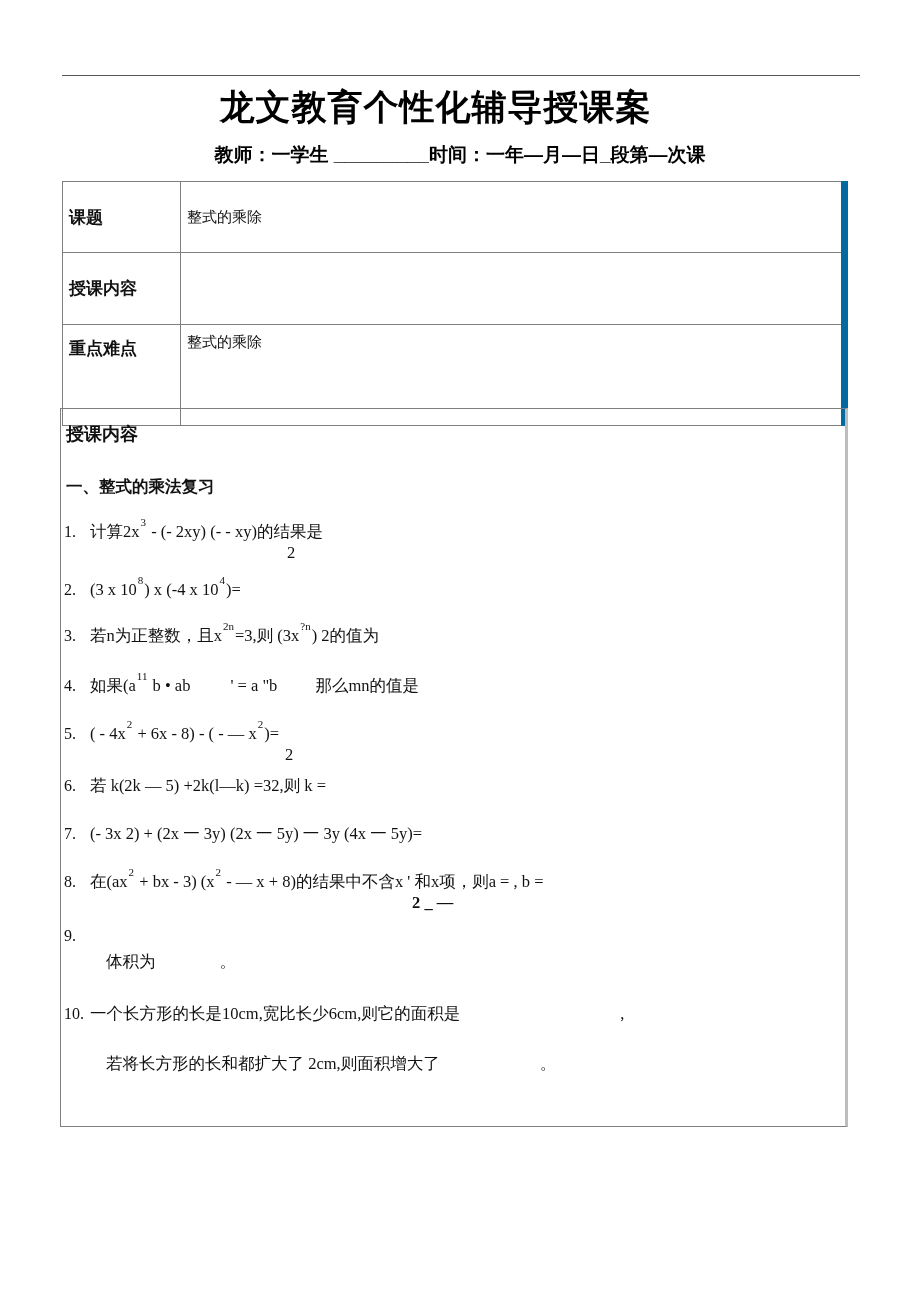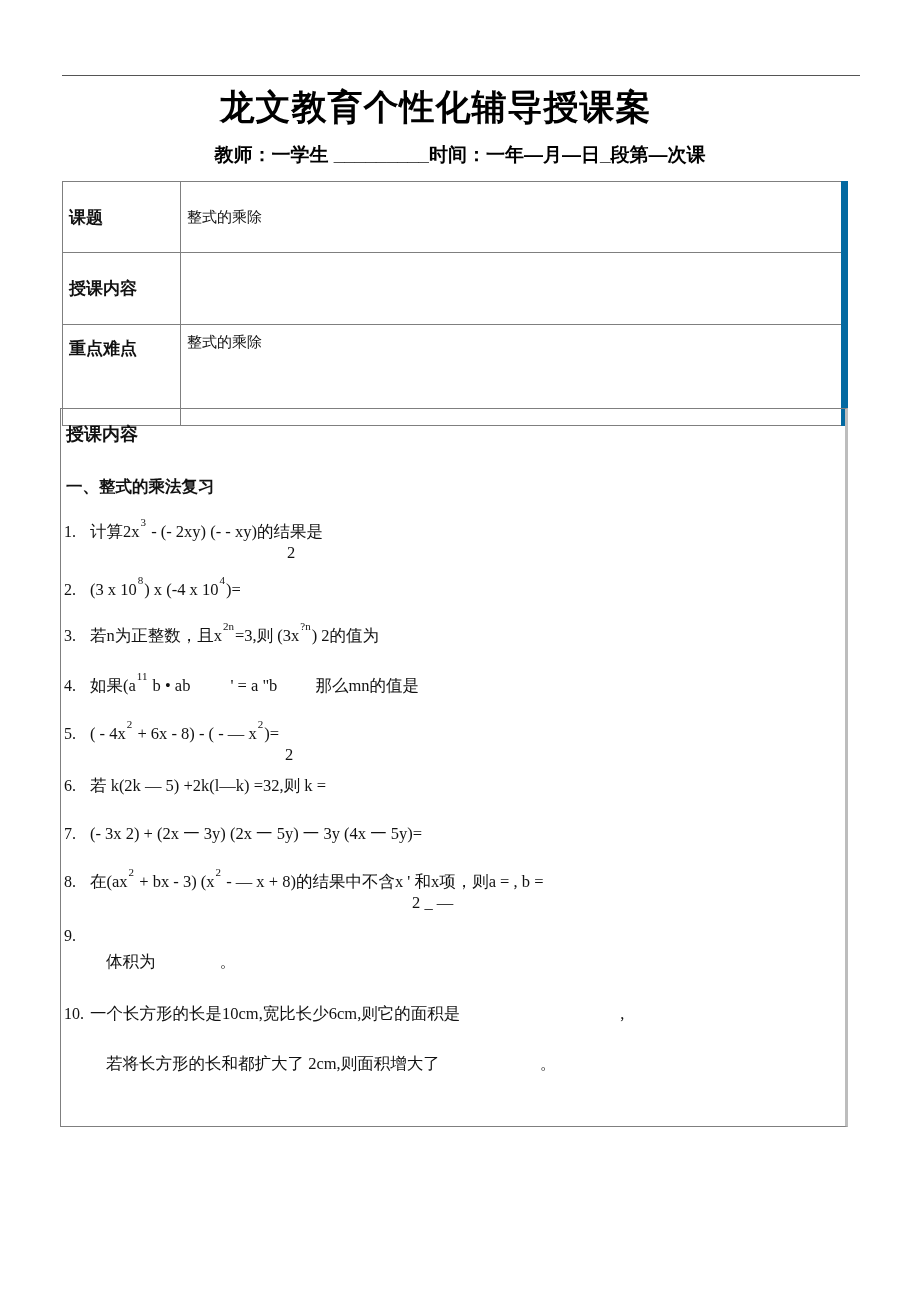--- a/index.html
+++ b/index.html
@@ -43,21 +43,21 @@
   .problem:nth-of-type(3){margin-top:24px;}
   .problem:nth-of-type(4){margin-top:28px;}
   .problem:nth-of-type(5){margin-top:26px;}
   .problem:nth-of-type(6){margin-top:10px;}
   .problem:nth-of-type(7){margin-top:26px;}
   .problem:nth-of-type(8){margin-top:26px;}
   .problem:nth-of-type(9){margin-top:12px;}
   .problem:nth-of-type(10){margin-top:30px;}
   .problem:nth-of-type(1) .pbelow{margin-left:197px;}
   .problem:nth-of-type(5) .pbelow{margin-left:195px;}
-  .problem:nth-of-type(8) .pbelow{margin-left:322px;}
+  .problem:nth-of-type(8) .pbelow{margin-left:322px;font-weight:bold;}
   .pline2{margin-top:26px;margin-left:16px;}
   .problem:nth-of-type(10) .pline2{margin-top:28px;}
 </style>
 </head>
 <body>
 
 <div class="page">
 
   <div class="top-rule"></div>
 

